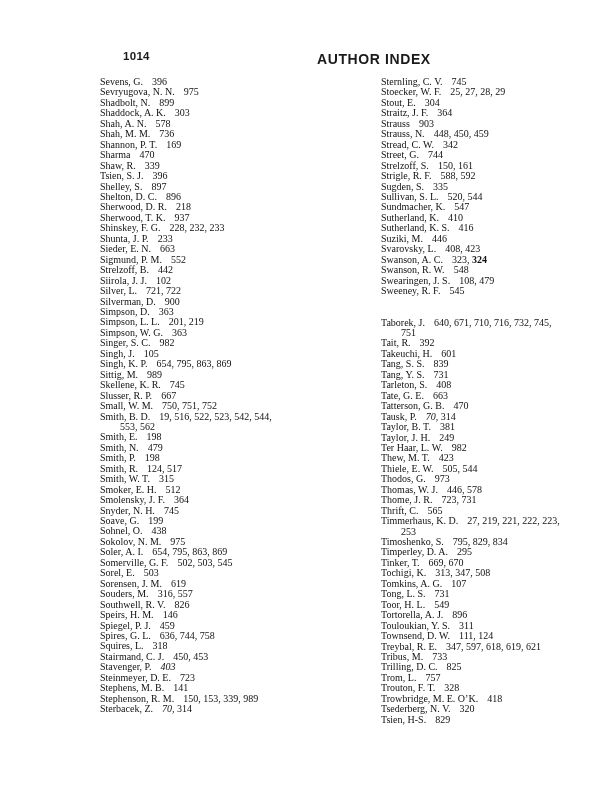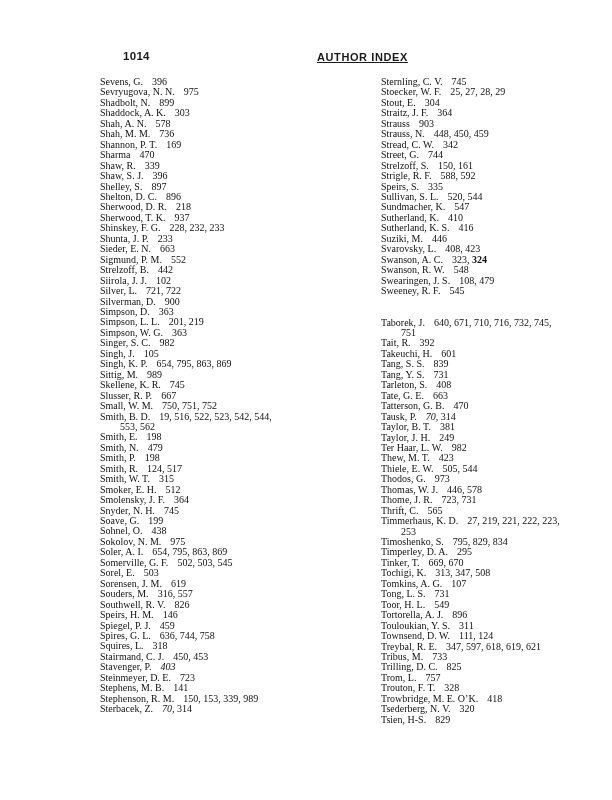--- a/index.html
+++ b/index.html
@@ -7,21 +7,21 @@
     width:612px;height:800px;background:#ffffff;position:relative;
     font-family:"Liberation Serif", serif;color:#111;
     -webkit-font-smoothing:antialiased;
   }
   .runhead{
     position:absolute;top:50px;left:8px;width:612px;height:16px;
     font-family:"Liberation Sans", sans-serif;font-size:11.5px;font-weight:700;
     color:#1a1a1a;
   }
   .pagenum{position:absolute;left:115px;top:0;letter-spacing:.3px;}
-  .headtitle{position:absolute;left:309px;top:1px;font-size:11px;letter-spacing:.6px;text-decoration:underline;}
+  .headtitle{position:absolute;left:309px;top:1px;font-size:14px;letter-spacing:.6px;}
   .cols{
     position:absolute;top:77px;left:100px;display:flex;
   }
   .col{font-size:10px;line-height:10.45px;}
   .col-left{width:233px;}
   .col-right{width:229px;margin-left:48px;}
   .entry{white-space:nowrap;}
   .entry.gap{margin-top:21px;}
   .pages{padding-left:9px;}
   .cont{padding-left:20px;white-space:nowrap;}
@@ -40,21 +40,21 @@
   <div class="col col-left" id="col-left">
       <div class="entry"><span>Sevens, G.</span><span class="pages">396</span></div>
       <div class="entry"><span>Sevryugova, N. N.</span><span class="pages">975</span></div>
       <div class="entry"><span>Shadbolt, N.</span><span class="pages">899</span></div>
       <div class="entry"><span>Shaddock, A. K.</span><span class="pages">303</span></div>
       <div class="entry"><span>Shah, A. N.</span><span class="pages">578</span></div>
       <div class="entry"><span>Shah, M. M.</span><span class="pages">736</span></div>
       <div class="entry"><span>Shannon, P. T.</span><span class="pages">169</span></div>
       <div class="entry"><span>Sharma</span><span class="pages">470</span></div>
       <div class="entry"><span>Shaw, R.</span><span class="pages">339</span></div>
-      <div class="entry"><span>Shaw, S. J.</span><span class="pages">396</span></div>
+      <div class="entry"><span>Tsien, S. J.</span><span class="pages">396</span></div>
       <div class="entry"><span>Shelley, S.</span><span class="pages">897</span></div>
       <div class="entry"><span>Shelton, D. C.</span><span class="pages">896</span></div>
       <div class="entry"><span>Sherwood, D. R.</span><span class="pages">218</span></div>
       <div class="entry"><span>Sherwood, T. K.</span><span class="pages">937</span></div>
       <div class="entry"><span>Shinskey, F. G.</span><span class="pages">228, 232, 233</span></div>
       <div class="entry"><span>Shunta, J. P.</span><span class="pages">233</span></div>
       <div class="entry"><span>Sieder, E. N.</span><span class="pages">663</span></div>
       <div class="entry"><span>Sigmund, P. M.</span><span class="pages">552</span></div>
       <div class="entry"><span>Strelzoff, B.</span><span class="pages">442</span></div>
       <div class="entry"><span>Siirola, J. J.</span><span class="pages">102</span></div>
@@ -104,21 +104,21 @@
       <div class="entry"><span>Sternling, C. V.</span><span class="pages">745</span></div>
       <div class="entry"><span>Stoecker, W. F.</span><span class="pages">25, 27, 28, 29</span></div>
       <div class="entry"><span>Stout, E.</span><span class="pages">304</span></div>
       <div class="entry"><span>Straitz, J. F.</span><span class="pages">364</span></div>
       <div class="entry"><span>Strauss</span><span class="pages">903</span></div>
       <div class="entry"><span>Strauss, N.</span><span class="pages">448, 450, 459</span></div>
       <div class="entry"><span>Stread, C. W.</span><span class="pages">342</span></div>
       <div class="entry"><span>Street, G.</span><span class="pages">744</span></div>
       <div class="entry"><span>Strelzoff, S.</span><span class="pages">150, 161</span></div>
       <div class="entry"><span>Strigle, R. F.</span><span class="pages">588, 592</span></div>
-      <div class="entry"><span>Speirs, S.</span><span class="pages">335</span></div>
+      <div class="entry"><span>Sugden, S.</span><span class="pages">335</span></div>
       <div class="entry"><span>Sullivan, S. L.</span><span class="pages">520, 544</span></div>
       <div class="entry"><span>Sundmacher, K.</span><span class="pages">547</span></div>
       <div class="entry"><span>Sutherland, K.</span><span class="pages">410</span></div>
       <div class="entry"><span>Sutherland, K. S.</span><span class="pages">416</span></div>
       <div class="entry"><span>Suziki, M.</span><span class="pages">446</span></div>
       <div class="entry"><span>Svarovsky, L.</span><span class="pages">408, 423</span></div>
       <div class="entry"><span>Swanson, A. C.</span><span class="pages"><span>323, </span><span class="b">324</span></span></div>
       <div class="entry"><span>Swanson, R. W.</span><span class="pages">548</span></div>
       <div class="entry"><span>Swearingen, J. S.</span><span class="pages">108, 479</span></div>
       <div class="entry"><span>Sweeney, R. F.</span><span class="pages">545</span></div>

